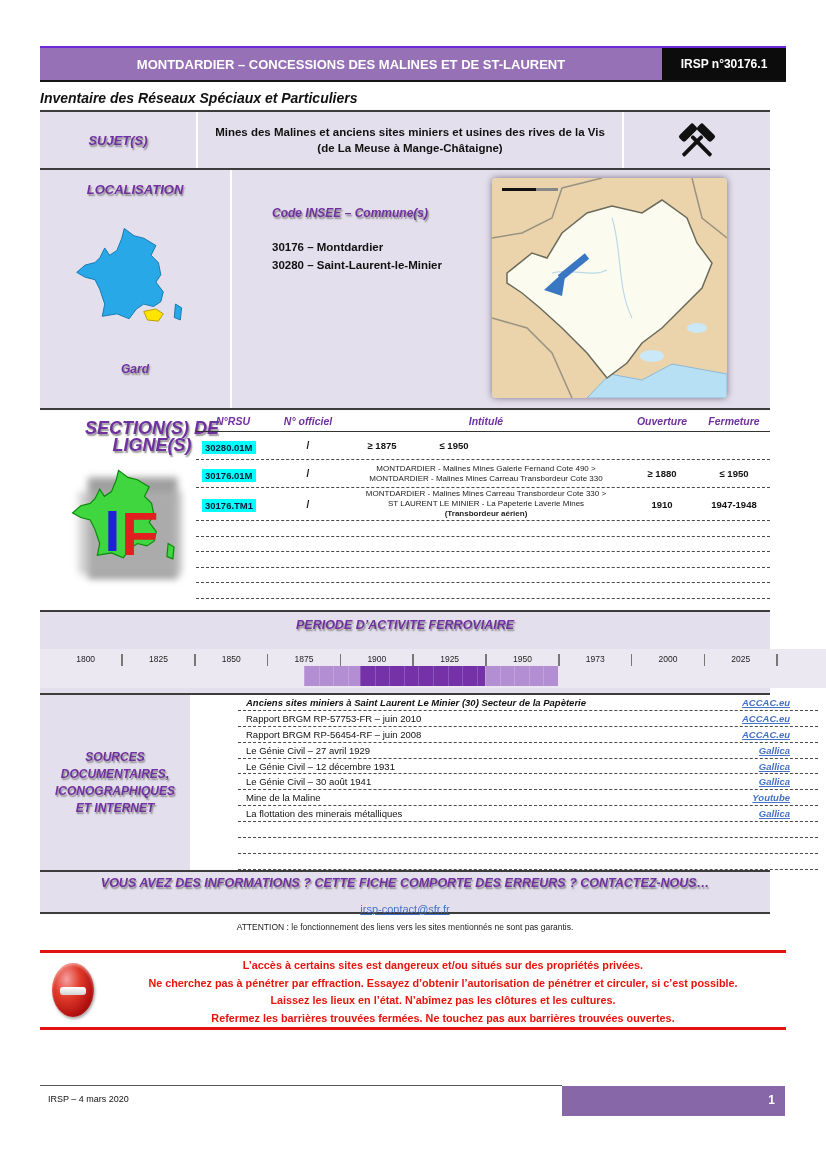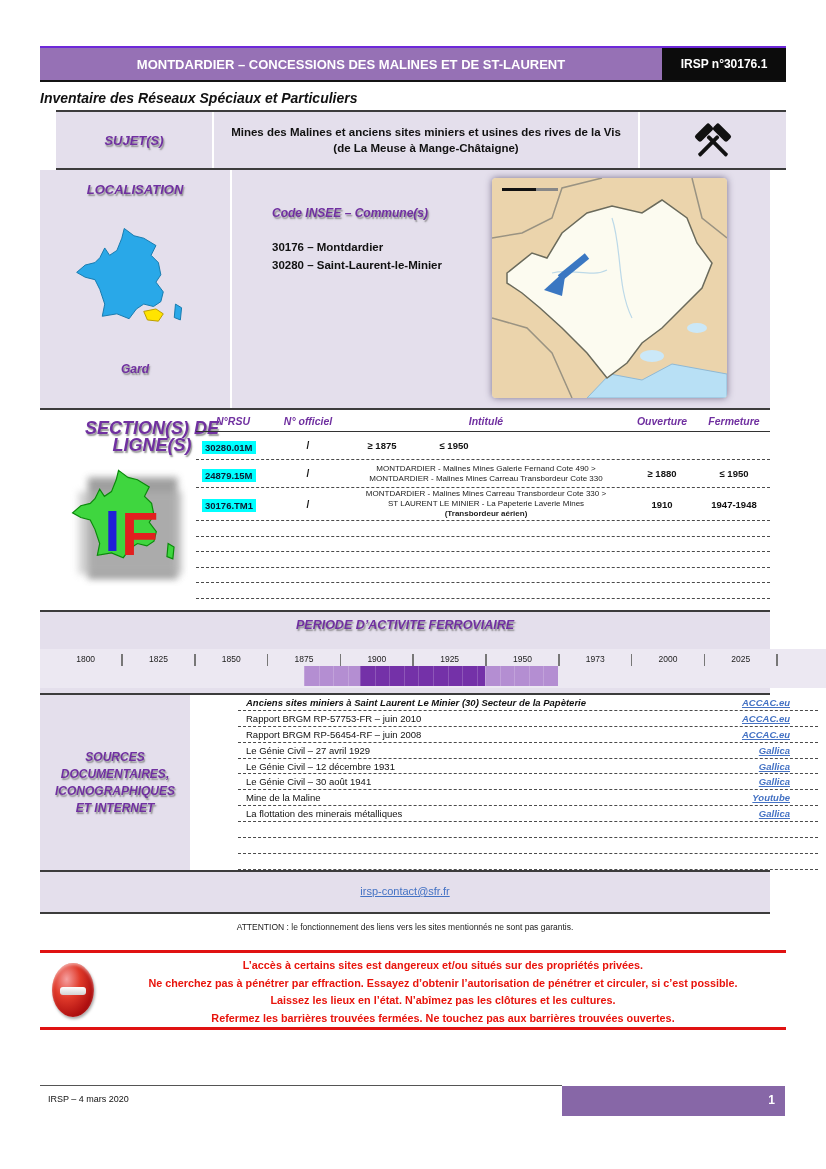--- a/index.html
+++ b/index.html
@@ -15,21 +15,21 @@
   .hdr{position:absolute;left:40px;top:46px;width:746px;height:36px;background:#9671B5;
        border-top:2px solid #6d28d9;border-bottom:2px solid #141414;display:flex;box-sizing:border-box;}
   .hdr-title{flex:1;color:#fff;font-weight:bold;font-size:13px;display:flex;align-items:center;justify-content:center;}
   .hdr-badge{width:124px;background:#0c0c0c;color:#fff;font-weight:bold;font-size:12px;
              display:flex;align-items:center;justify-content:center;}
   .subtitle{position:absolute;left:40px;top:90px;width:746px;text-align:left;
             font-size:14px;font-weight:bold;font-style:italic;color:#111;}
 
   
   .sec-subject{position:absolute;left:40px;top:110px;width:730px;height:60px;
-               border-top:2px solid #3c3c3c;border-bottom:2px solid #3c3c3c;display:flex;box-sizing:border-box;margin-left:16px;}
+               border-top:2px solid #3c3c3c;border-bottom:2px solid #3c3c3c;display:flex;box-sizing:border-box;}
   .subj-label{width:156px;display:flex;align-items:center;justify-content:center;
               font-size:13px;border-right:2px solid #fff;}
   .subj-text{flex:1;display:flex;flex-direction:column;align-items:center;justify-content:center;
              font-weight:bold;font-size:11.5px;color:#111;line-height:16px;border-right:2px solid #fff;}
   .subj-icon{width:146px;display:flex;align-items:center;justify-content:center;}
 
   
   .sec-loc{position:absolute;left:40px;top:170px;width:730px;height:238px;box-sizing:border-box;}
   .sec-loc .vdiv{position:absolute;left:190px;top:0;bottom:0;width:2px;background:#fff;}
   .loc-label{position:absolute;left:0;top:12px;width:190px;text-align:center;font-size:13px;}
@@ -211,21 +211,21 @@
         <span class="th c-fer">Fermeture</span>
       </div>
       <div>
           <div class="trow">
             <div class="tc c-rsu"><span class="hl">30280.01M</span></div>
             <div class="tc c-off">/</div>
             <div class="tc c-ouv">≥ 1875</div>
             <div class="tc c-fer">≤ 1950</div>
           </div>
           <div class="trow">
-            <div class="tc c-rsu"><span class="hl">24879.15M</span></div>
+            <div class="tc c-rsu"><span class="hl">30176.01M</span></div>
             <div class="tc c-off">/</div>
             <div class="tc c-int">
               <div class="intl">MONTDARDIER - Malines Mines Galerie Fernand Cote 490 &gt;</div>
               <div class="intl">MONTDARDIER - Malines Mines Carreau Transbordeur Cote 330</div>
             </div>
             <div class="tc c-ouv">≥ 1880</div>
             <div class="tc c-fer">≤ 1950</div>
           </div>
           <div class="trow">
             <div class="tc c-rsu"><span class="hl">30176.TM1</span></div>
@@ -313,20 +313,21 @@
           <span class="stitle">La flottation des minerais métalliques</span>
           <a class="slink" href="#">Gallica</a>
         </div>
         <div class="srow empty"></div>
         <div class="srow empty"></div>
         <div class="srow empty"></div>
       </div>
   </div>
 
   <div class="sec-contact lav">
+    <div class="contact-head ptitle">VOUS AVEZ DES INFORMATIONS ? CETTE FICHE COMPORTE DES ERREURS ? CONTACTEZ-NOUS…</div>
     <a class="contact-email" href="#">irsp-contact@sfr.fr</a>
   </div>
   <div class="attention">ATTENTION : le fonctionnement des liens vers les sites mentionnés ne sont pas garantis.</div>
 
   <div class="warning">
     <div class="noentry"></div>
     <div class="warning-text">
         <div class="wline">L’accès à certains sites est dangereux et/ou situés sur des propriétés privées.</div>
         <div class="wline">Ne cherchez pas à pénétrer par effraction. Essayez d’obtenir l’autorisation de pénétrer et circuler, si c’est possible.</div>
         <div class="wline">Laissez les lieux en l’état. N’abîmez pas les clôtures et les cultures.</div>

